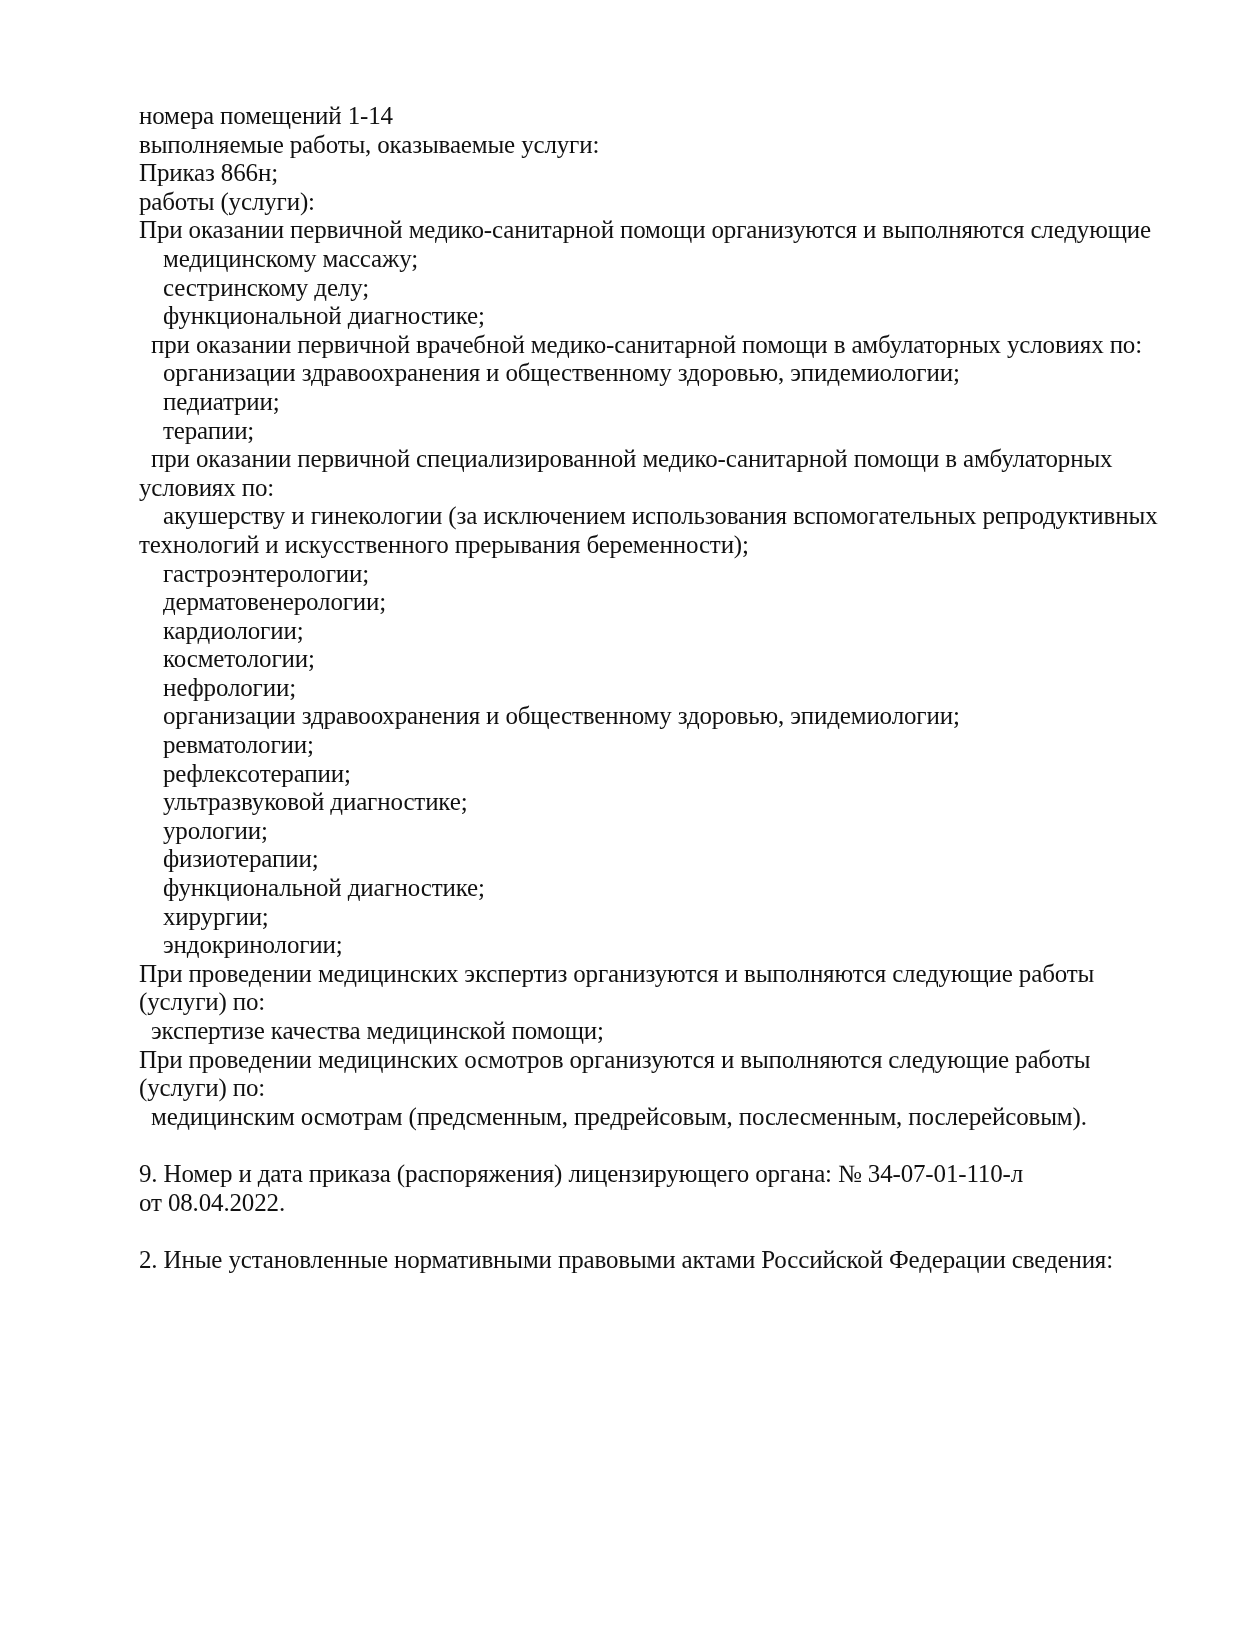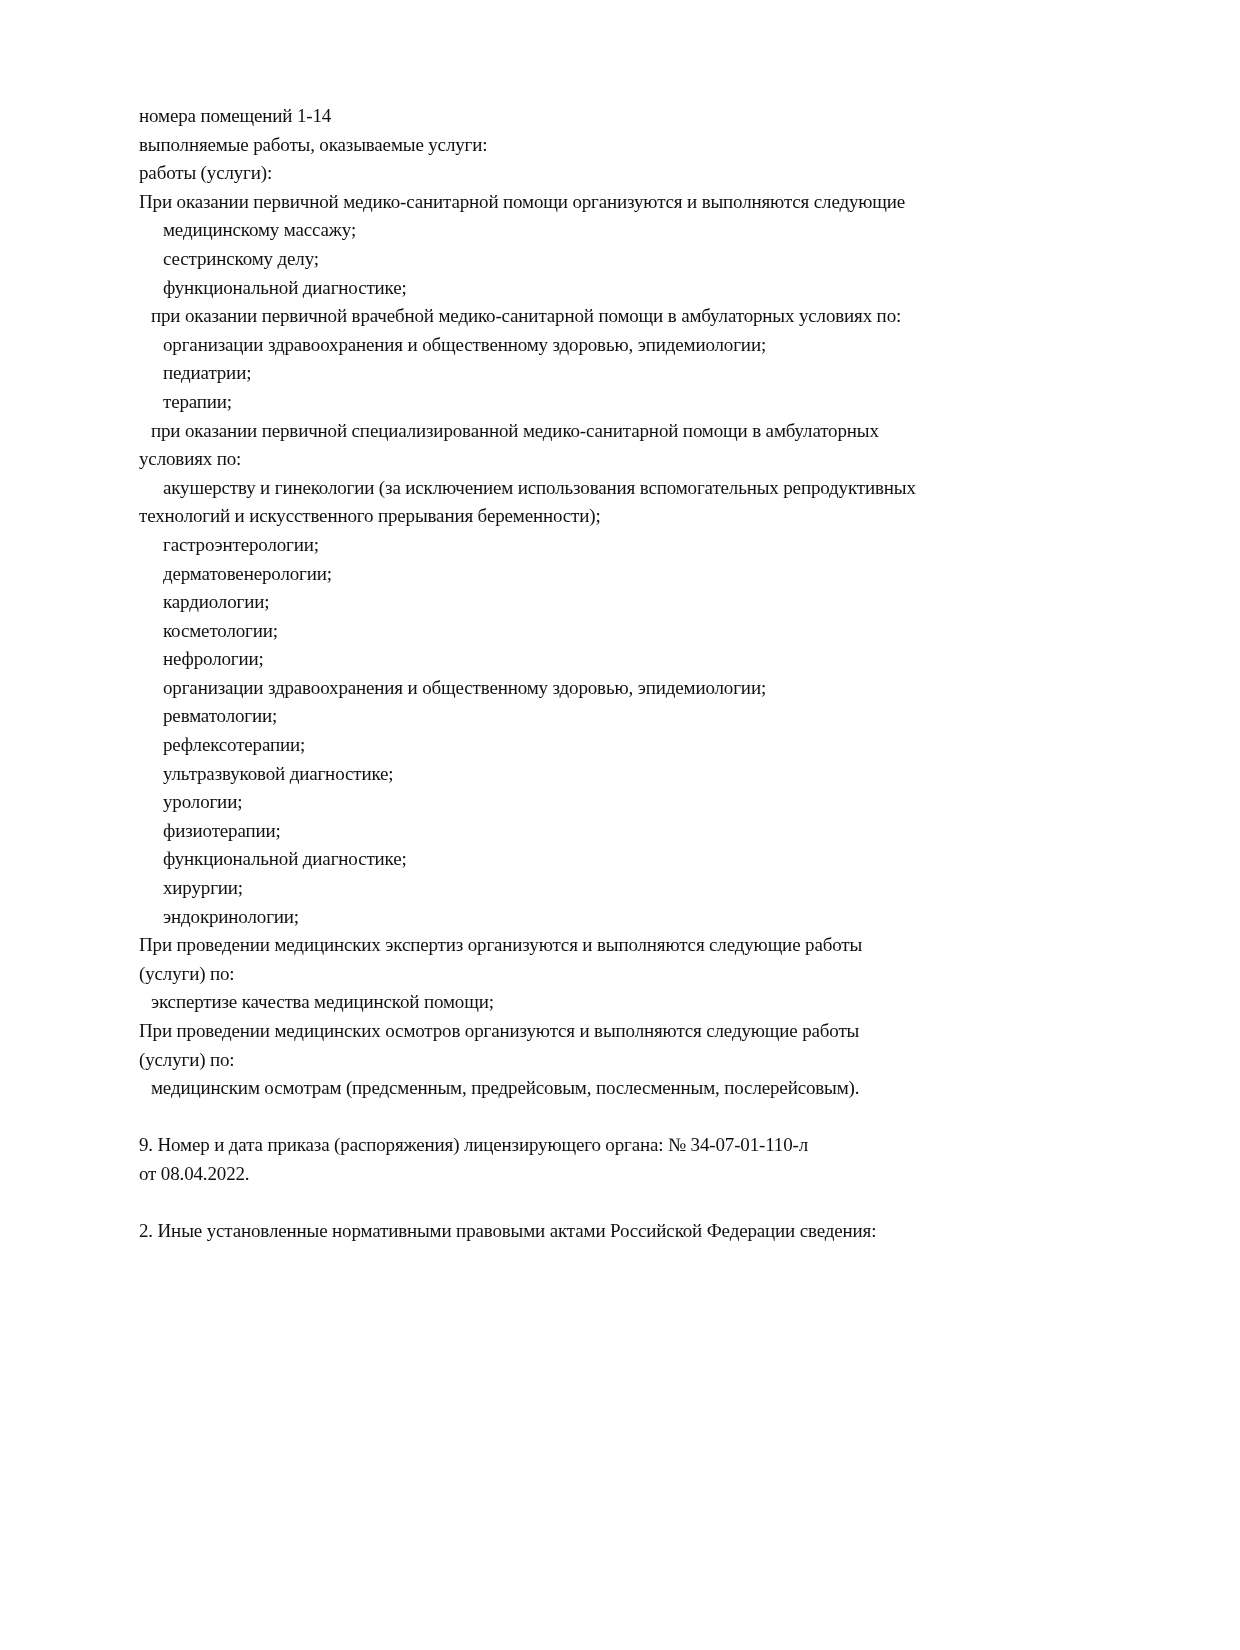--- a/index.html
+++ b/index.html
@@ -1,32 +1,33 @@
 <!DOCTYPE html>
 <html><head>
 <meta charset="utf-8">
 <style>
   html, body { margin: 0; padding: 0; background: #ffffff; }
   body { width: 1240px; height: 1650px; position: relative; overflow: hidden; }
   .page {
     position: absolute; left: 139px; top: 102px; width: 1000px;
     font-family: "Liberation Serif", "DejaVu Serif", serif;
-    font-size: 19px; line-height: 28.6px; color: #111111;
+    font-size: 25px; line-height: 28.6px; color: #111111;
     letter-spacing: -0.15px;
   }
   .line { white-space: pre; display: block; height: 28.6px; }
   .i1 { padding-left: 12px; }
   .i2 { padding-left: 24px; }
 </style>
 </head>
 <body>
 
 <div class="page" id="page">
     <span class="line">номера помещений 1-14</span>
     <span class="line">выполняемые работы, оказываемые услуги:</span>
+    <span class="line">Приказ 866н;</span>
     <span class="line">работы (услуги):</span>
     <span class="line">При оказании первичной медико-санитарной помощи организуются и выполняются следующие</span>
     <span class="line i2">медицинскому массажу;</span>
     <span class="line i2">сестринскому делу;</span>
     <span class="line i2">функциональной диагностике;</span>
     <span class="line i1">при оказании первичной врачебной медико-санитарной помощи в амбулаторных условиях по:</span>
     <span class="line i2">организации здравоохранения и общественному здоровью, эпидемиологии;</span>
     <span class="line i2">педиатрии;</span>
     <span class="line i2">терапии;</span>
     <span class="line i1">при оказании первичной специализированной медико-санитарной помощи в амбулаторных</span>

